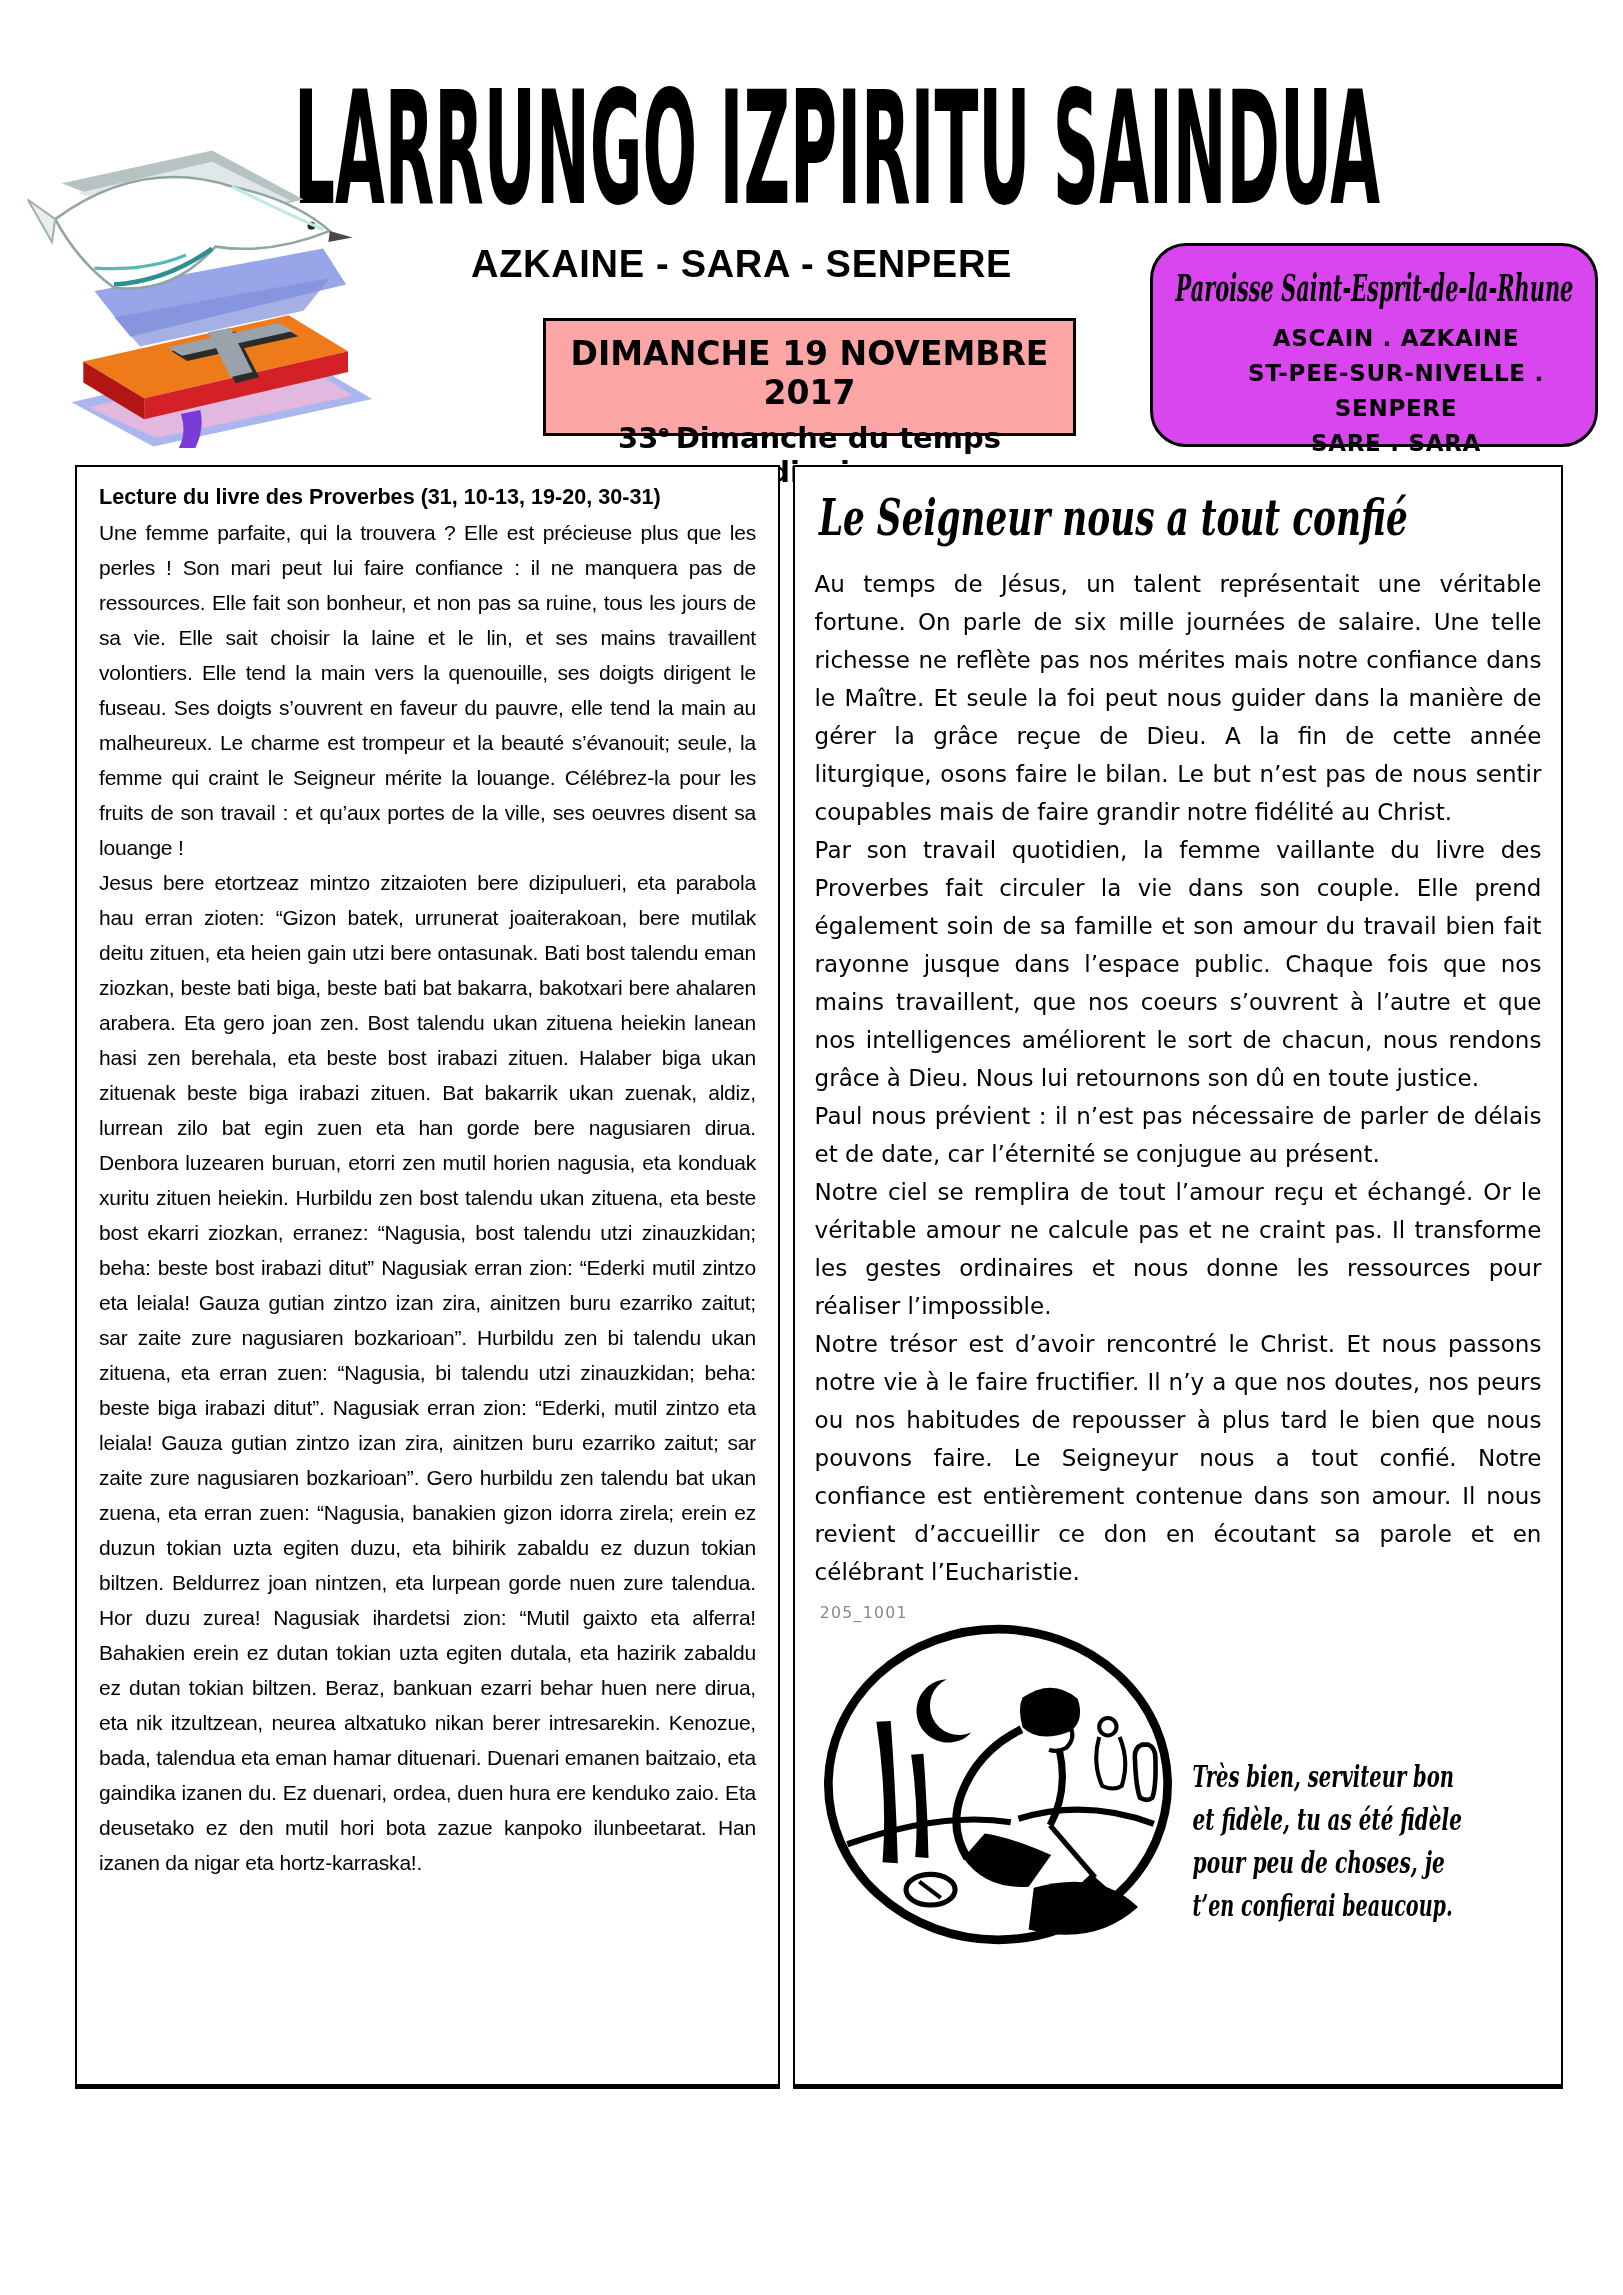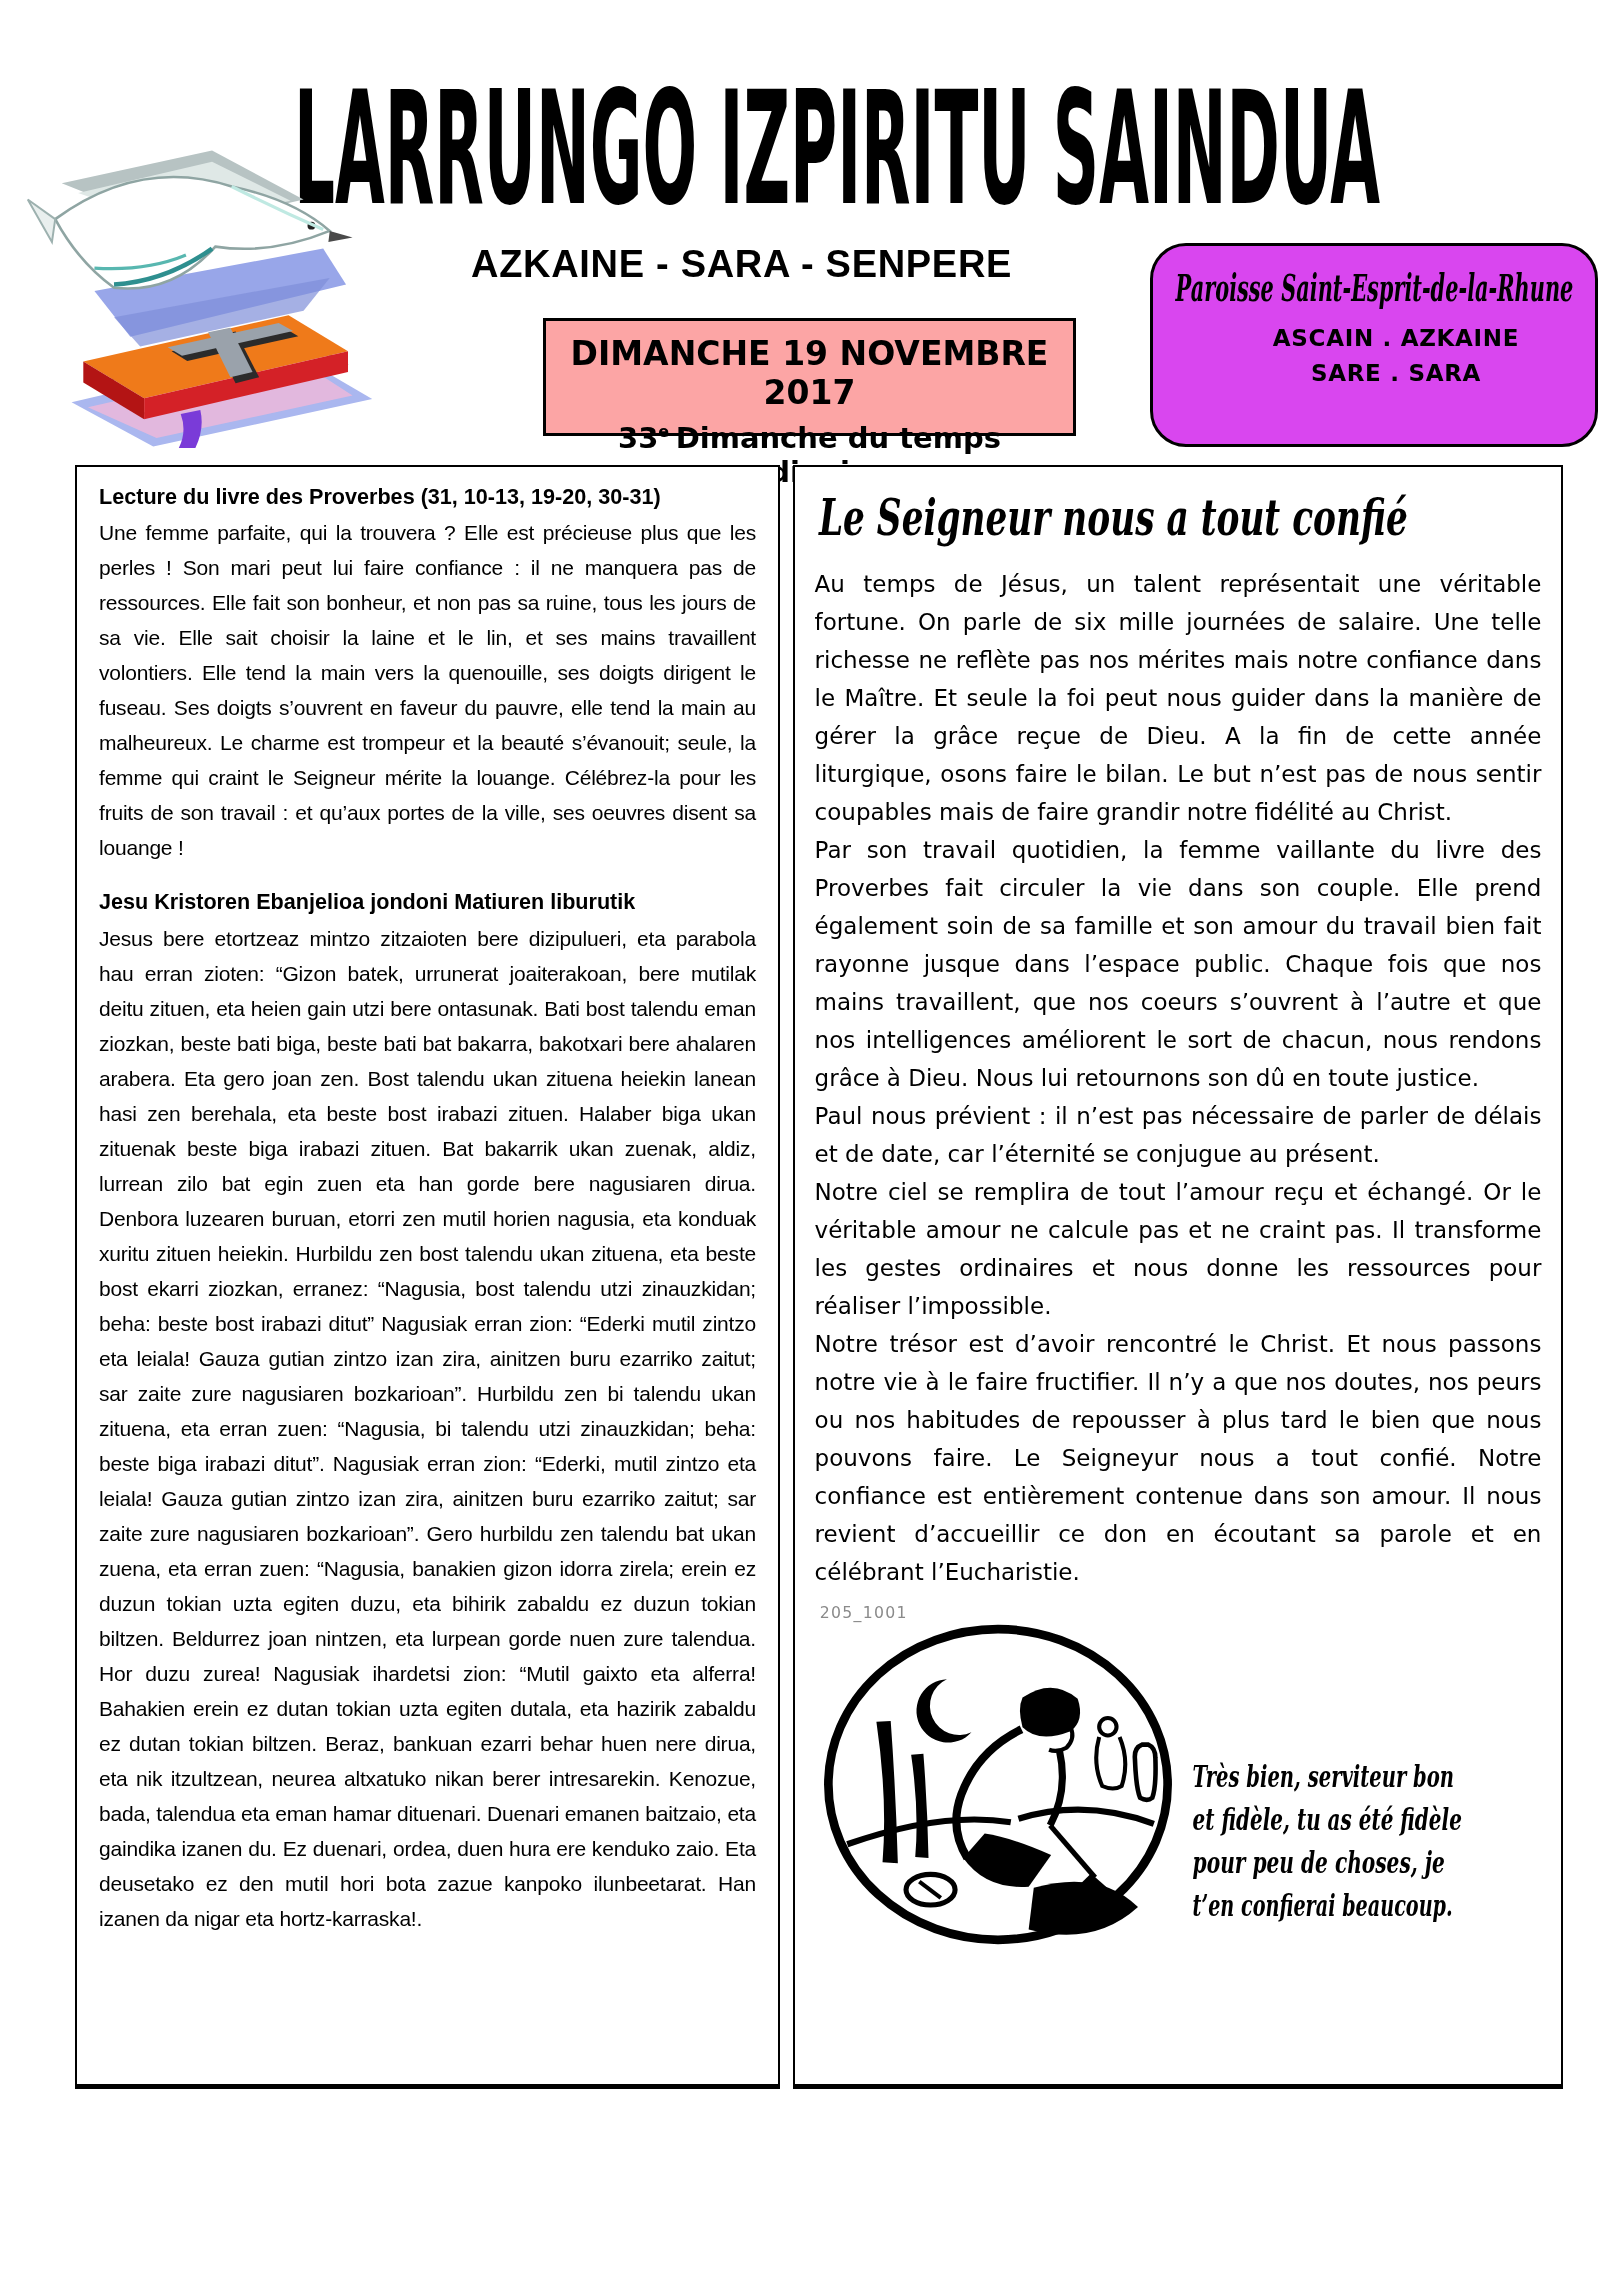--- a/index.html
+++ b/index.html
@@ -124,27 +124,27 @@
   <div class="date-line2">
     <span>33</span><sup>e</sup><span class="rest">Dimanche du temps ordinaire</span>
   </div>
 </div>
 
 <div class="abs parish-box" style="left:1150px;top:243px;width:448px;height:204px;">
   <svg class="parish-title-svg" width="425" height="60" viewBox="0 0 650 92">
     <text x="325" y="64" text-anchor="middle" font-size="58" textLength="610" lengthAdjust="spacingAndGlyphs">Paroisse Saint-Esprit-de-la-Rhune</text>
   </svg>
   <div class="parish-line">ASCAIN . AZKAINE</div>
+  <div class="parish-line">ST-PEE-SUR-NIVELLE . SENPERE</div>
   <div class="parish-line">SARE . SARA</div>
 </div>
 
 <div class="abs col-box left-col" style="left:75px;top:465px;width:705px;height:1624px;">
   <h3>Lecture du livre des Proverbes (31, 10-13, 19-20, 30-31)</h3>
   <p class="body-text">Une femme parfaite, qui la trouvera ? Elle est précieuse plus que les perles ! Son mari peut lui faire confiance : il ne manquera pas de ressources. Elle fait son bonheur, et non pas sa ruine, tous les jours de sa vie. Elle sait choisir la laine et le lin, et ses mains travaillent volontiers. Elle tend la main vers la quenouille, ses doigts dirigent le fuseau. Ses doigts s’ouvrent en faveur du pauvre, elle tend la main au malheureux. Le charme est trompeur et la beauté s’évanouit; seule, la femme qui craint le Seigneur mérite la louange. Célébrez-la pour les fruits de son travail : et qu’aux portes de la ville, ses oeuvres disent sa louange !</p>
-  <h3 class="gospel-heading">Jesu Kristoren Ebanjelioa jondoni Matiuren liburutik</h3>
   <p class="body-text">Jesus bere etortzeaz mintzo zitzaioten bere dizipulueri, eta parabola hau erran zioten: “Gizon batek, urrunerat joaiterakoan, bere mutilak deitu zituen, eta heien gain utzi bere ontasunak. Bati bost talendu eman ziozkan, beste bati biga, beste bati bat bakarra, bakotxari bere ahalaren arabera. Eta gero joan zen. Bost talendu ukan zituena heiekin lanean hasi zen berehala, eta beste bost irabazi zituen. Halaber biga ukan zituenak beste biga irabazi zituen. Bat bakarrik ukan zuenak, aldiz, lurrean zilo bat egin zuen eta han gorde bere nagusiaren dirua. Denbora luzearen buruan, etorri zen mutil horien nagusia, eta konduak xuritu zituen heiekin. Hurbildu zen bost talendu ukan zituena, eta beste bost ekarri ziozkan, erranez: “Nagusia, bost talendu utzi zinauzkidan; beha: beste bost irabazi ditut” Nagusiak erran zion: “Ederki mutil zintzo eta leiala! Gauza gutian zintzo izan zira, ainitzen buru ezarriko zaitut; sar zaite zure nagusiaren bozkarioan”. Hurbildu zen bi talendu ukan zituena, eta erran zuen: “Nagusia, bi talendu utzi zinauzkidan; beha: beste biga irabazi ditut”. Nagusiak erran zion: “Ederki, mutil zintzo eta leiala! Gauza gutian zintzo izan zira, ainitzen buru ezarriko zaitut; sar zaite zure nagusiaren bozkarioan”. Gero hurbildu zen talendu bat ukan zuena, eta erran zuen: “Nagusia, banakien gizon idorra zirela; erein ez duzun tokian uzta egiten duzu, eta bihirik zabaldu ez duzun tokian biltzen. Beldurrez joan nintzen, eta lurpean gorde nuen zure talendua. Hor duzu zurea! Nagusiak ihardetsi zion: “Mutil gaixto eta alferra! Bahakien erein ez dutan tokian uzta egiten dutala, eta hazirik zabaldu ez dutan tokian biltzen. Beraz, bankuan ezarri behar huen nere dirua, eta nik itzultzean, neurea altxatuko nikan berer intresarekin. Kenozue, bada, talendua eta eman hamar dituenari. Duenari emanen baitzaio, eta gaindika izanen du. Ez duenari, ordea, duen hura ere kenduko zaio. Eta deusetako ez den mutil hori bota zazue kanpoko ilunbeetarat. Han izanen da nigar eta hortz-karraska!.</p>
 </div>
 
 <div class="abs col-box right-col" style="left:793px;top:465px;width:770px;height:1624px;">
   <svg class="right-heading-svg" width="615" height="72" viewBox="0 0 940 110">
     <text x="6" y="78" font-size="76" textLength="900" lengthAdjust="spacingAndGlyphs">Le Seigneur nous a tout confié</text>
   </svg>
   <p class="body-text">Au temps de Jésus, un talent représentait une véritable fortune. On parle de six mille journées de salaire. Une telle richesse ne reflète pas nos mérites mais notre confiance dans le Maître. Et seule la foi peut nous guider dans la manière de gérer la grâce reçue de Dieu. A la fin de cette année liturgique, osons faire le bilan. Le but n’est pas de nous sentir coupables mais de faire grandir notre fidélité au Christ.</p>
   <p class="body-text">Par son travail quotidien, la femme vaillante du livre des Proverbes fait circuler la vie dans son couple. Elle prend également soin de sa famille et son amour du travail bien fait rayonne jusque dans l’espace public. Chaque fois que nos mains travaillent, que nos coeurs s’ouvrent à l’autre et que nos intelligences améliorent le sort de chacun, nous rendons grâce à Dieu. Nous lui retournons son dû en toute justice.</p>
   <p class="body-text">Paul nous prévient : il n’est pas nécessaire de parler de délais et de date, car l’éternité se conjugue au présent.</p>

